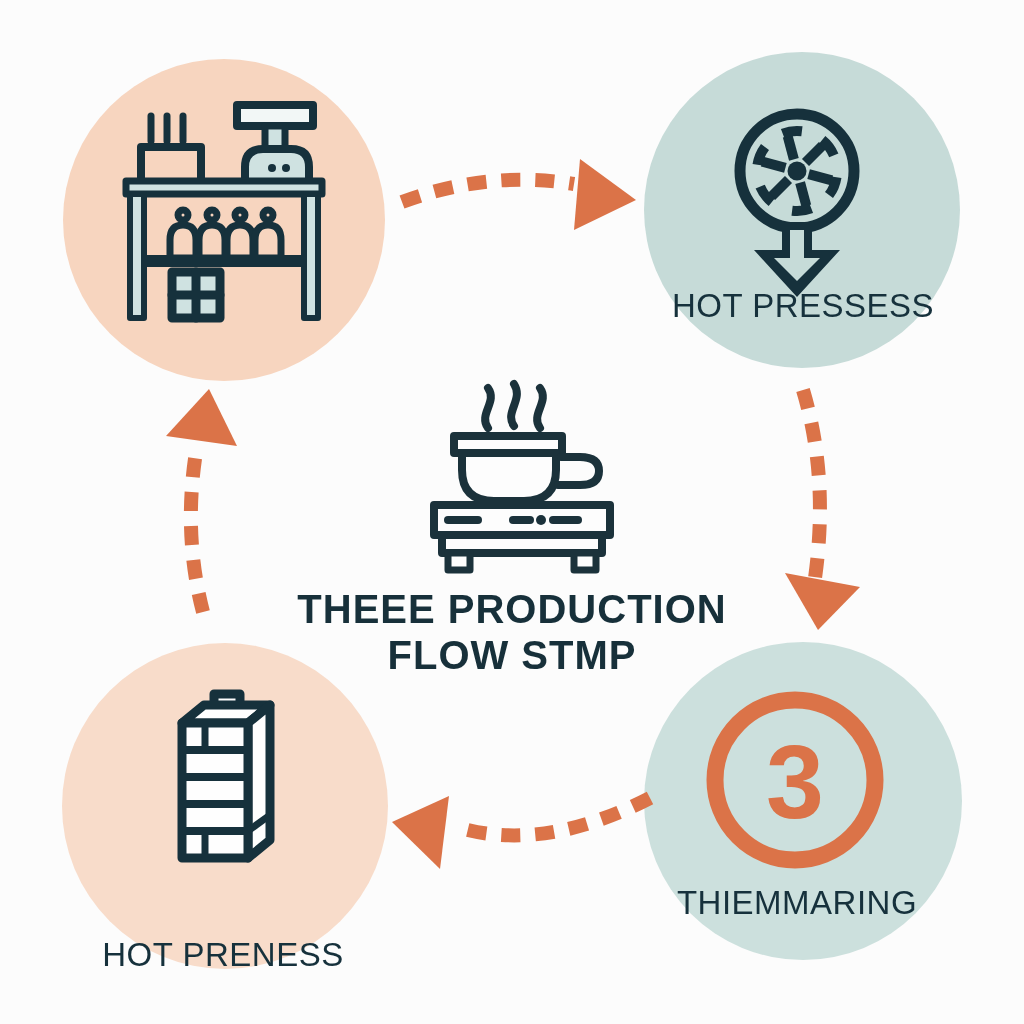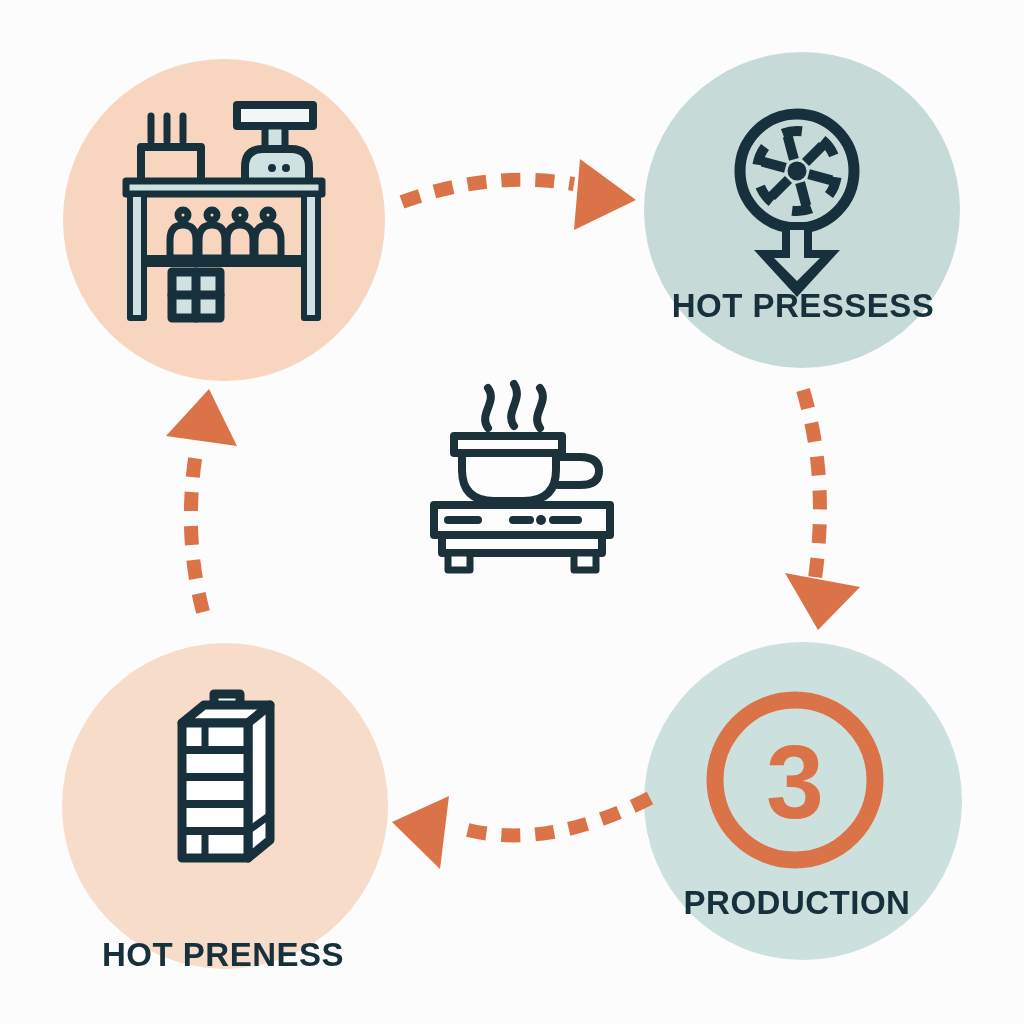--- a/index.html
+++ b/index.html
@@ -4,21 +4,21 @@
 <style>
   html,body{margin:0;padding:0;background:#ffffff;}
   #stage{
     position:relative;width:1024px;height:1024px;overflow:hidden;
     background:#FCFCFC;font-family:"Liberation Sans", sans-serif;
   }
   .circle{position:absolute;border-radius:50%;}
   #svg-layer{position:absolute;left:0;top:0;pointer-events:none;}
   .node-label{
     position:absolute;transform:translateX(-50%);
-    font-weight:700;font-size:33px;letter-spacing:0.5px;
+    font-weight:400;font-size:33px;letter-spacing:0.5px;
     color:#16313C;white-space:nowrap;
   }
   .title-block{
     position:absolute;left:512px;top:586px;transform:translateX(-50%);
     text-align:center;color:#17303A;font-weight:700;font-size:40px;
     line-height:46px;letter-spacing:1px;white-space:nowrap;
   }
   .num-3{
     position:absolute;left:795px;top:782px;transform:translate(-50%,-50%);
     color:#DB7348;font-weight:700;font-size:104px;line-height:1;
@@ -149,17 +149,21 @@
       <g>
         <path d="M203 612 Q183 535 196 452" stroke="#DB7348" stroke-width="14" fill="none" stroke-dasharray="19 15"></path>
         <polygon points="209,389 166,436 237,446"></polygon>
       </g>
     </g>
   </svg>
 
   <div class="num-3">3</div>
 
   <div class="node-label" style="left:803px;top:287px;">HOT PRESSESS</div>
-  <div class="node-label" style="left:797px;top:884px;">PRODUCTION</div>
+  <div class="node-label" style="left:797px;top:884px;">THIEMMARING</div>
   <div class="node-label" style="left:223px;top:936px;">HOT PRENESS</div>
 
+  <div class="title-block">
+    <div>THEEE PRODUCTION</div>
+    <div>FLOW STMP</div>
+  </div>
 
 </div>
 
 </body></html>

